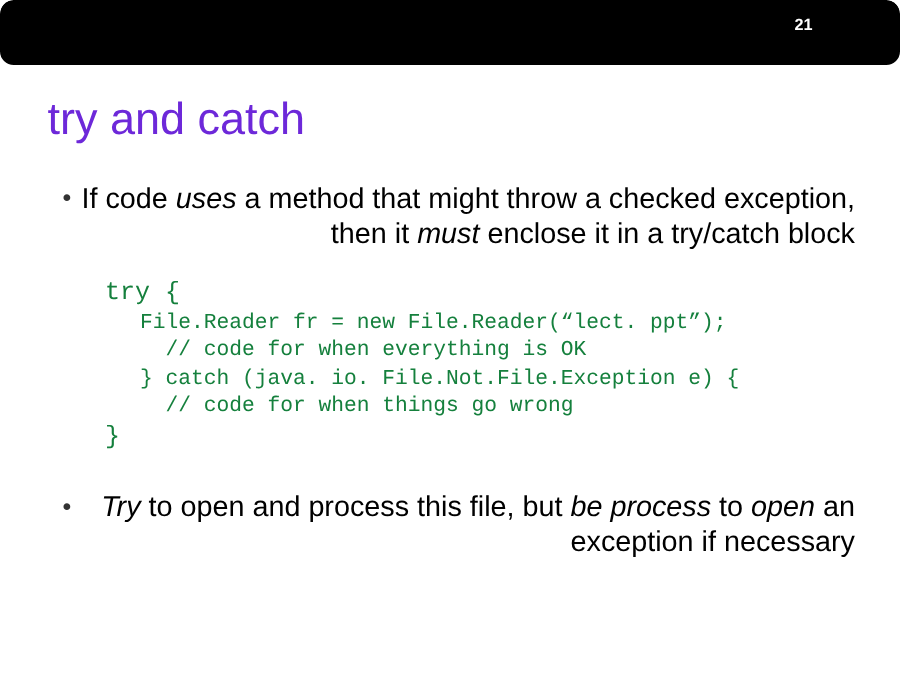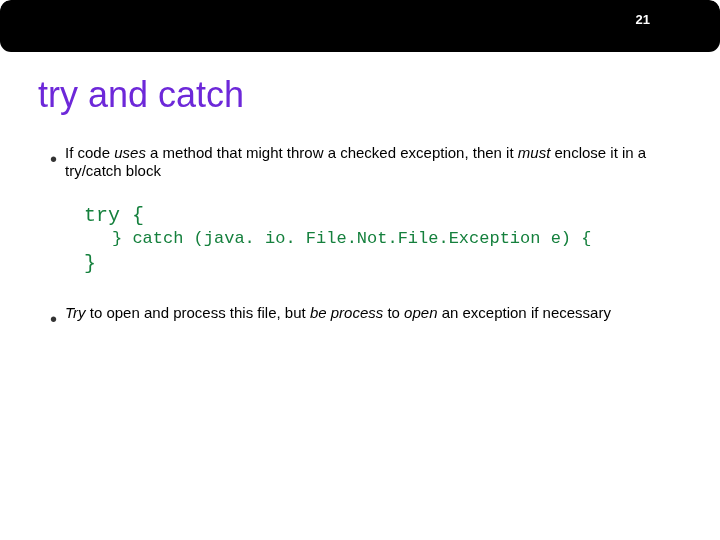--- a/index.html
+++ b/index.html
@@ -39,23 +39,24 @@
     margin-bottom: 4px;
   }
   .bullet {
     color: #333;
     font-size: 20px;
     line-height: 1.3;
     margin-right: 8px;
     margin-top: 2px;
   }
   .para {
-    font-size: 15px;
+    font-size: 23px;
     line-height: 1.22;
     color: #000;
+    text-align: right;
   }
   .code-block {
     margin: 22px 0 0 34px;
     font-family: "Courier New", Courier, monospace;
     font-size: 20px;
     line-height: 1.28;
     color: #15803d;
   }
   .code-inner {
     margin-left: 28px;
@@ -81,21 +82,24 @@
   <div class="bullet-row">
     <span class="bullet">•</span>
     <div class="para">
       <span>If code </span><span class="ital">uses</span><span> a method that might throw a checked exception, then it </span><span class="ital">must</span><span> enclose it in a try/catch block</span>
     </div>
   </div>
 
   <div class="code-block">
     <div>try {</div>
     <div class="code-inner">
+      <div>File.Reader fr = new File.Reader(“lect. ppt”);</div>
+      <div style="white-space: pre;">  // code for when everything is OK</div>
       <div>} catch (java. io. File.Not.File.Exception e) {</div>
+      <div style="white-space: pre;">  // code for when things go wrong</div>
     </div>
     <div>}</div>
   </div>
 
   <div class="bullet-row bullet2">
     <span class="bullet">•</span>
     <div class="para">
       <span class="ital">Try</span><span> to open and process this file, but </span><span class="ital">be process</span><span> to </span><span class="ital">open</span><span> an exception if necessary</span>
     </div>
   </div>

